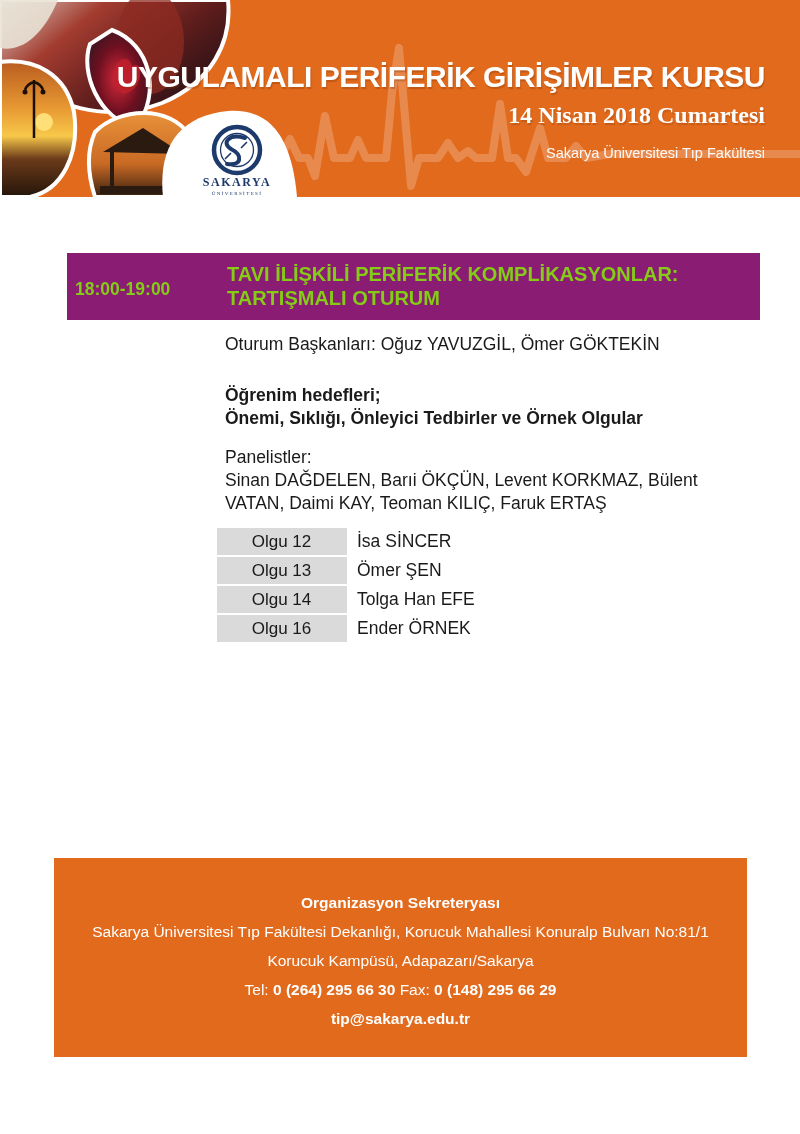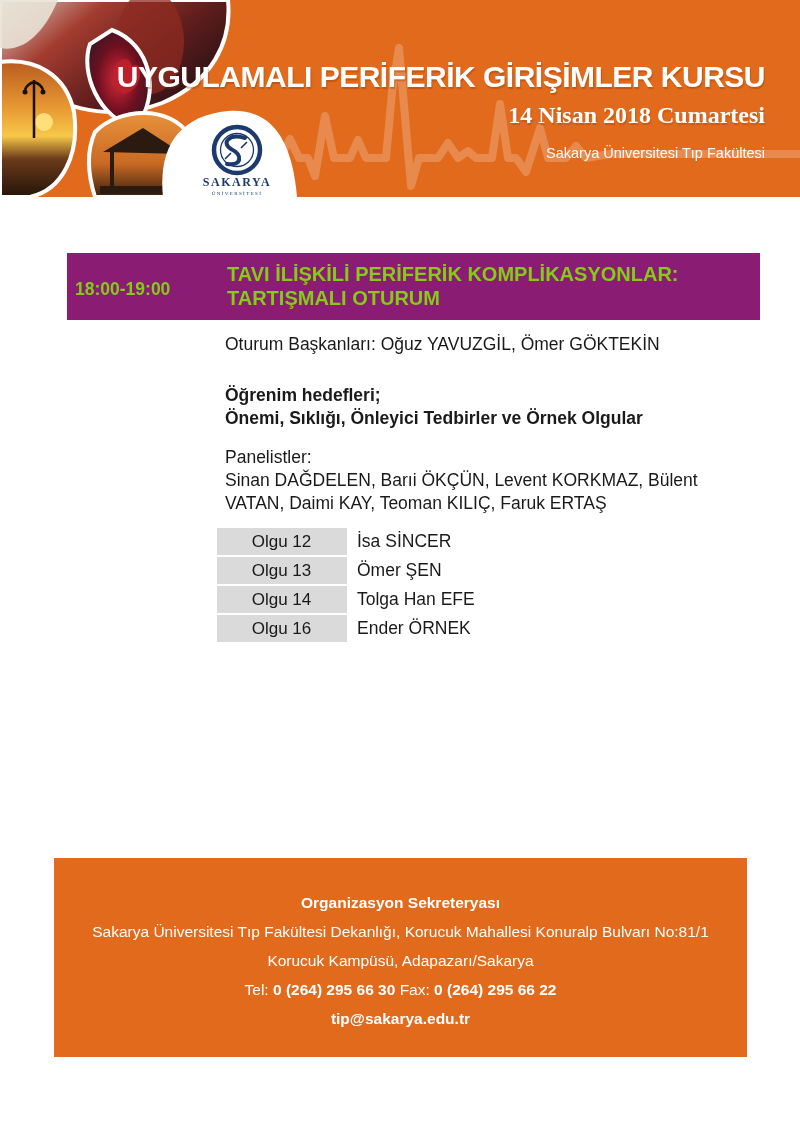--- a/index.html
+++ b/index.html
@@ -154,17 +154,17 @@
         <span class="case-label">Olgu 16</span>
         <span class="case-name">Ender ÖRNEK</span>
       </li>
     </ul>
   </div>
 
   <footer class="footer">
     <div class="f-bold">Organizasyon Sekreteryası</div>
     <div>Sakarya Üniversitesi Tıp Fakültesi Dekanlığı, Korucuk Mahallesi Konuralp Bulvarı No:81/1</div>
     <div>Korucuk Kampüsü, Adapazarı/Sakarya</div>
-    <div><span>Tel:</span> <span class="f-bold">0 (264) 295 66 30</span> <span>Fax:</span> <span class="f-bold">0 (264) 295 66 22</span></div>
+    <div><span>Tel:</span> <span class="f-bold">0 (264) 295 66 30</span> <span>Fax:</span> <span class="f-bold">0 (148) 295 66 29</span></div>
     <div class="f-bold">tip@sakarya.edu.tr</div>
   </footer>
 
 </div>
 
 </body></html>

